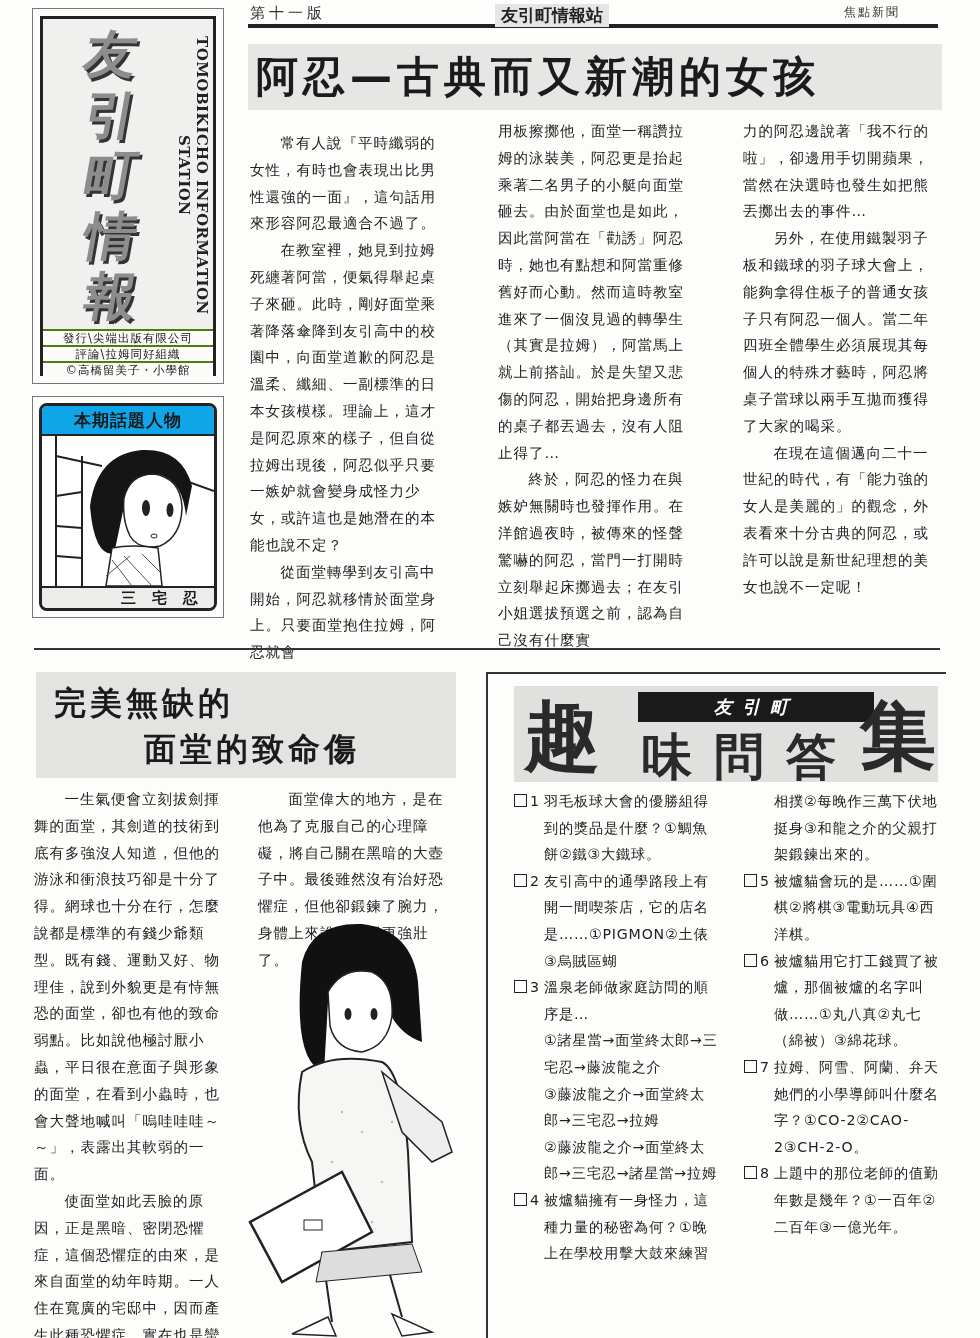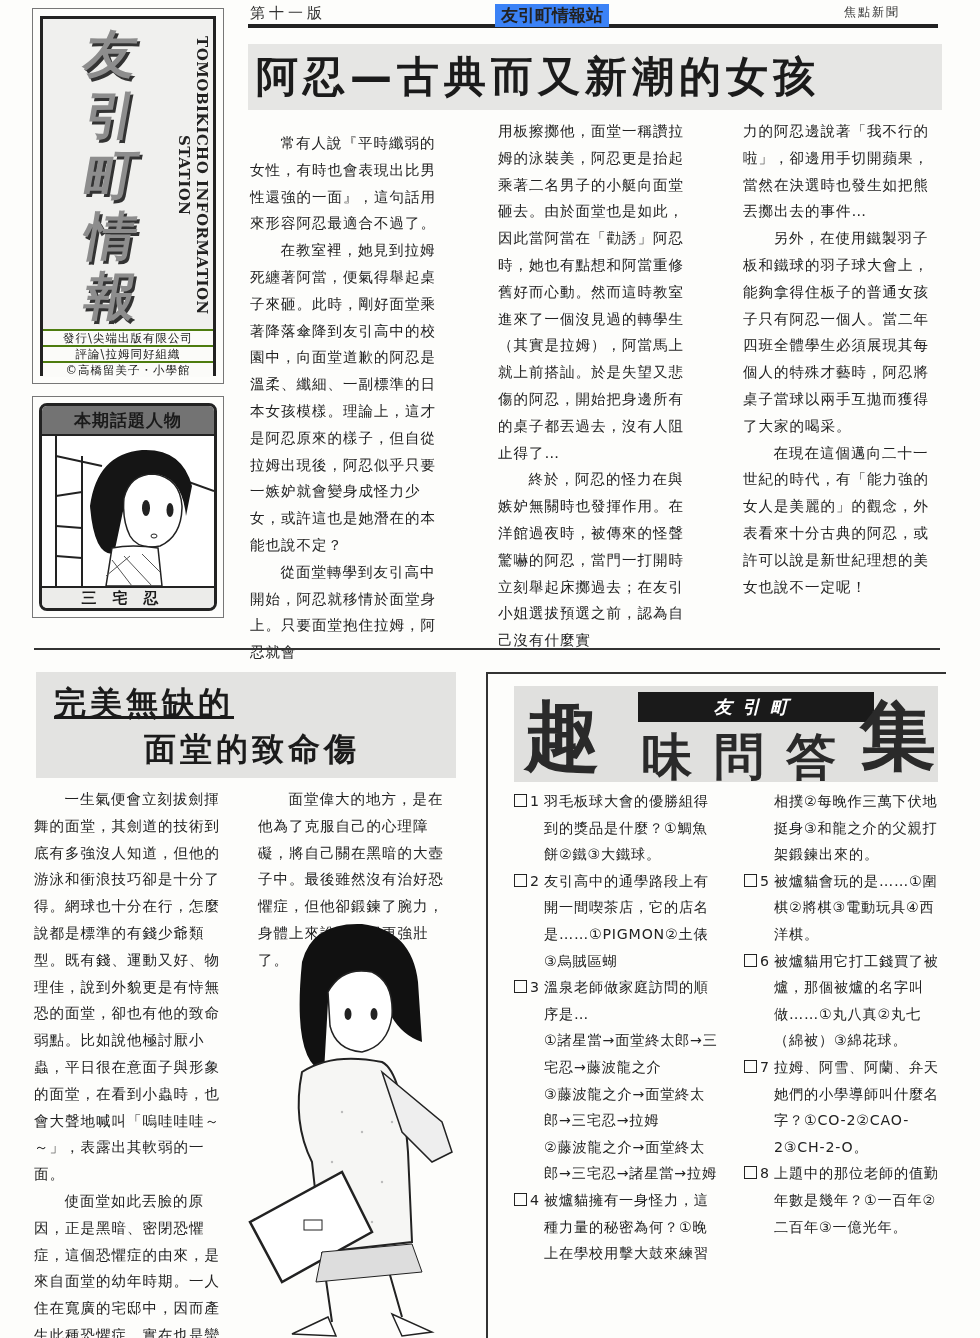--- a/index.html
+++ b/index.html
@@ -2,52 +2,52 @@
 <html><head>
 <meta charset="utf-8">
 <style>
   * { box-sizing: border-box; margin: 0; padding: 0; }
   body { width: 980px; height: 1338px; background: #fdfdfb; position: relative; overflow: hidden;
          font-family: "DejaVu Sans", "Liberation Sans", sans-serif; color: #1a1a1a; }
 
   
   .edition { position: absolute; left: 250px; top: 4px; font-family: "DejaVu Serif", serif; font-size: 15px; letter-spacing: 4px; color: #333; }
   .header-rule { position: absolute; left: 248px; top: 24px; width: 690px; height: 4px; background: #222; }
-  .header-mid { position: absolute; left: 495px; top: 4px; font-size: 17px; font-weight: bold; background: #3b82f6; padding: 0 6px; color: #222; }
+  .header-mid { position: absolute; left: 495px; top: 4px; font-size: 17px; font-weight: bold; background: #e5e5e5; padding: 0 6px; color: #222; }
   .header-right { position: absolute; left: 844px; top: 4px; font-family: "DejaVu Serif", serif; font-size: 12px; letter-spacing: 2px; color: #333; }
 
   
   .masthead { position: absolute; left: 32px; top: 8px; width: 192px; height: 376px; border: 1px solid #777; background: #fdfdfb; }
   .masthead-inner { position: absolute; left: 7px; top: 7px; width: 176px; height: 360px; border: 3px solid #222; background: #f0f0ee; }
   .logo-col { position: absolute; left: 8px; top: 6px; width: 120px; height: 300px; display: flex; flex-direction: column; align-items: center; justify-content: space-between; }
   .logo-char { font-size: 52px; font-weight: bold; color: #8d8d8d; line-height: 58px; text-shadow: 3px 3px 0 #333; transform: skewX(-10deg); }
   .vertical-en { position: absolute; left: 134px; top: 6px; width: 34px; height: 300px; writing-mode: vertical-rl; font-family: "DejaVu Serif", serif; font-size: 15px; font-weight: bold; letter-spacing: 0.5px; color: #222; text-align: center; }
   .credits { position: absolute; left: 0; top: 310px; width: 170px; }
   .credit-line { border-top: 2px solid #4d7c0f; font-size: 11.5px; text-align: center; height: 16px; line-height: 15px; letter-spacing: 1px; background: #fbfbf9; }
 
   
   .topic-box { position: absolute; left: 32px; top: 396px; width: 192px; height: 222px; border: 1px solid #777; background: #fdfdfb; }
   .topic-inner { position: absolute; left: 6px; top: 6px; width: 178px; height: 208px; border: 3px solid #222; border-radius: 8px; overflow: hidden; background: #fff; }
-  .topic-title { height: 30px; border-bottom: 2px solid #222; font-family: "DejaVu Serif", serif; font-weight: bold; font-size: 17px; text-align: center; line-height: 28px; background: #737373; letter-spacing: 1px; }
+  .topic-title { height: 30px; border-bottom: 2px solid #222; font-family: "DejaVu Serif", serif; font-weight: bold; font-size: 17px; text-align: center; line-height: 28px; background: #0ea5e9; letter-spacing: 1px; }
   .topic-illus { position: absolute; left: 0; top: 30px; width: 172px; height: 150px; }
-  .topic-name { position: absolute; left: 0; bottom: 0; width: 172px; height: 22px; border-top: 2px solid #222; background: #ececea; font-family: "DejaVu Serif", serif; font-size: 15px; font-weight: bold; text-align: center; letter-spacing: 16px; line-height: 20px; }
+  .topic-name { position: absolute; left: 0; bottom: 0; width: 172px; height: 22px; border-top: 2px solid #222; background: #ececea; font-family: "DejaVu Serif", serif; font-size: 15px; font-weight: bold; text-align: right; letter-spacing: 16px; line-height: 20px; }
 
   
   .headline { position: absolute; left: 248px; top: 44px; width: 694px; height: 66px; background: #e6e6e4; font-size: 42px; font-weight: bold; line-height: 66px; padding-left: 8px; letter-spacing: 5px; color: #1b1b1b; }
 
   
   .col { position: absolute; font-size: 14.5px; line-height: 26.8px; letter-spacing: 1px; color: #222; }
   .col p { text-indent: 2.1em; }
   .col p.noindent { text-indent: 0; }
 
   .divider { position: absolute; left: 34px; top: 648px; width: 906px; height: 2px; background: #333; }
 
   
   .sub-headline { position: absolute; left: 36px; top: 672px; width: 420px; height: 106px; background: #e3e3e1; font-weight: bold; font-size: 32px; color: #1b1b1b; letter-spacing: 4px; }
-  .sub-headline .l1 { position: absolute; left: 18px; top: 10px; text-decoration: underline; }
+  .sub-headline .l1 { position: absolute; left: 18px; top: 10px; }
   .sub-headline .l2 { position: absolute; left: 108px; top: 56px; }
 
   
   .quiz-frame { position: absolute; left: 486px; top: 672px; width: 460px; height: 680px; border-left: 2px solid #333; border-top: 2px solid #333; }
   .quiz-title { position: absolute; left: 514px; top: 686px; width: 424px; height: 96px; background: #e0e0de; }
   .quiz-big { position: absolute; font-family: "DejaVu Serif", serif; font-weight: bold; color: #2a2a2a; }
   .quiz-banner { position: absolute; left: 124px; top: 6px; width: 236px; height: 30px; background: #1a1a1a; color: #fff; font-weight: bold; font-size: 18px; text-align: center; line-height: 30px; letter-spacing: 10px; font-style: italic; }
   .quiz-col { position: absolute; font-size: 14.2px; line-height: 26.6px; letter-spacing: 0.8px; color: #222; }
   .q-item { position: relative; padding-left: 30px; }
   .q-num { position: absolute; left: 0; top: 0; }

